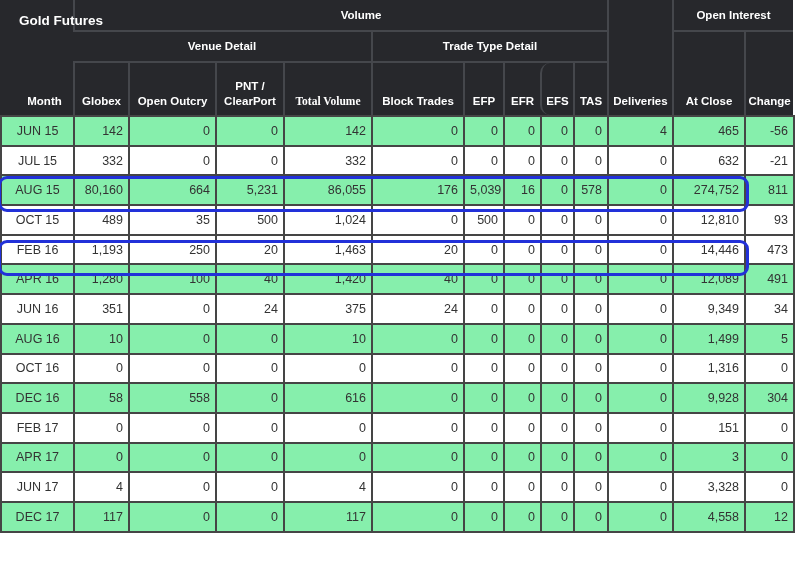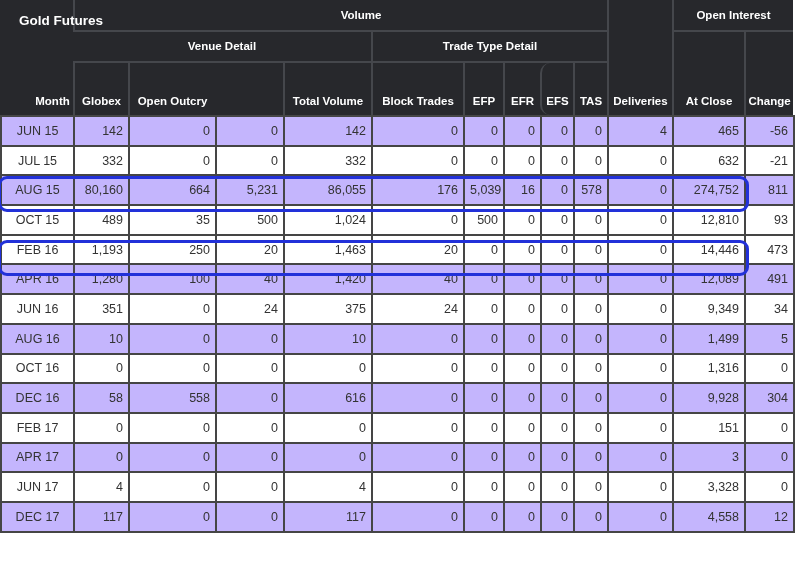--- a/index.html
+++ b/index.html
@@ -30,43 +30,43 @@
   .h-volume{grid-area:1/2/2/11;padding-left:40px;}
   .h-deliveries{grid-area:1/11/4/12;}
   .h-oi{grid-area:1/12/2/14;}
   .h-venue{grid-area:2/2/3/6;}
   .h-trade{grid-area:2/6/3/11;}
   .h-atclose{grid-area:2/12/4/13;}
   .h-change{grid-area:2/13/4/14;}
   .h-globex{grid-area:3/2/4/3;}
   .h-outcry{grid-area:3/3/4/4;}
   .h-pnt{grid-area:3/4/4/5;}
-  .h-totvol{grid-area:3/5/4/6;}
+  .h-totvol{grid-area:3/5/4/6;font-family:Liberation Serif, serif;}
   .h-block{grid-area:3/6/4/7;}
   .h-efp{grid-area:3/7/4/8;}
   .h-efr{grid-area:3/8/4/9;}
   .h-efs{grid-area:3/9/4/10;border-radius:10px;}
   .h-tas{grid-area:3/10/4/11;}
   .gold-title{
     position:absolute;top:13px;left:19px;font-size:13.5px;font-weight:bold;
     white-space:nowrap;z-index:5;
   }
-  .month-label{position:absolute;bottom:7px;left:16px;width:100%;}
+  .month-label{position:absolute;bottom:7px;left:8px;width:100%;}
 
   
   table.data{
     border-collapse:collapse;table-layout:fixed;width:793px;
     font-size:12.5px;color:#333;background:#fff;
   }
   table.data td{
     border:2px solid var(--gb);height:29.7px;padding:0 5px;
     text-align:right;white-space:nowrap;overflow:hidden;
   }
   table.data td.month{text-align:center;padding:0 2px;}
-  table.data tr.alt{background:#c4b5fd;}
+  table.data tr.alt{background:#86efac;}
 
   
   .hl{
     position:absolute;left:-2px;width:751px;height:36px;
     border:3px solid #2231d9;border-radius:9px;
     pointer-events:none;z-index:10;
   }
 </style>
 </head>
 <body>
@@ -81,20 +81,21 @@
       </div>
       <div class="hc h-volume bl bb">Volume</div>
       <div class="hc h-deliveries bl bottom">Deliveries</div>
       <div class="hc h-oi bl bb">Open Interest</div>
       <div class="hc h-venue bb">Venue Detail</div>
       <div class="hc h-trade bl bb">Trade Type Detail</div>
       <div class="hc h-atclose bl bottom">At Close</div>
       <div class="hc h-change bl bottom">Change</div>
       <div class="hc h-globex bl bottom">Globex</div>
       <div class="hc h-outcry bl bottom">Open Outcry</div>
+      <div class="hc h-pnt bl bottom">PNT / ClearPort</div>
       <div class="hc h-totvol bl bottom">Total Volume</div>
       <div class="hc h-block bl bottom">Block Trades</div>
       <div class="hc h-efp bl bottom">EFP</div>
       <div class="hc h-efr bl bottom">EFR</div>
       <div class="hc h-efs bl bottom">EFS</div>
       <div class="hc h-tas bl bottom">TAS</div>
     </div>
 
     <table class="data">
       <colgroup>

